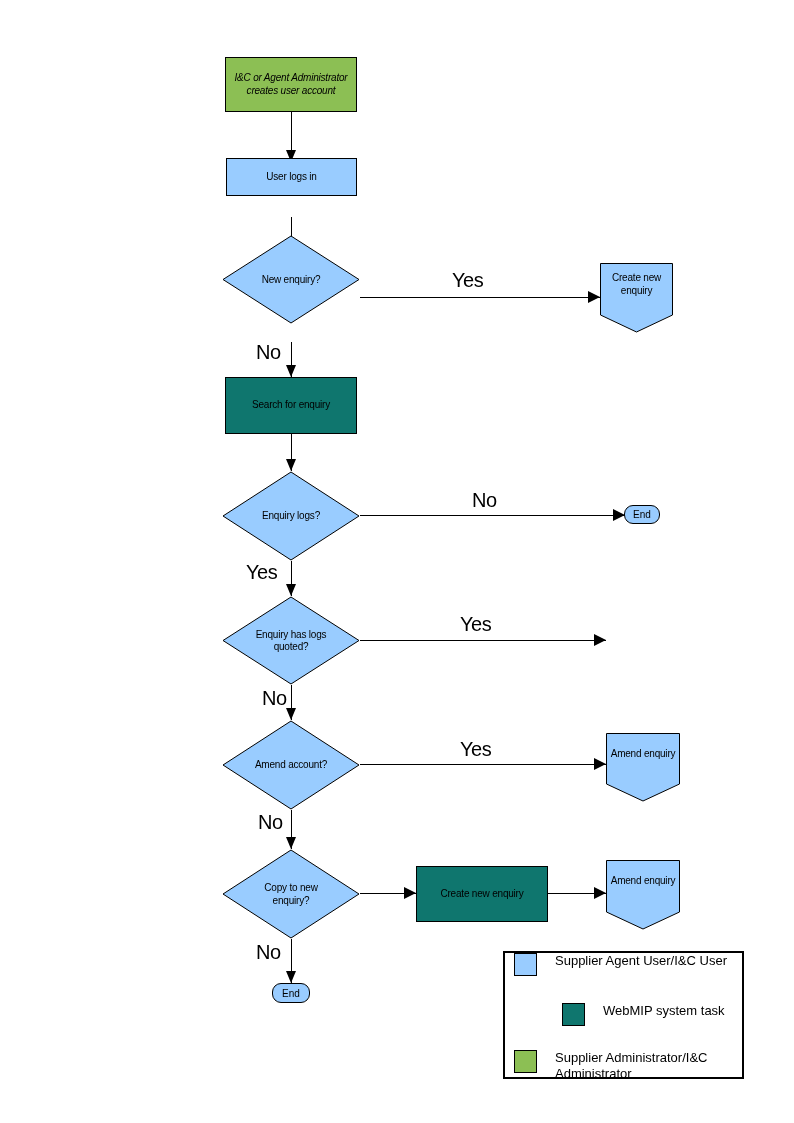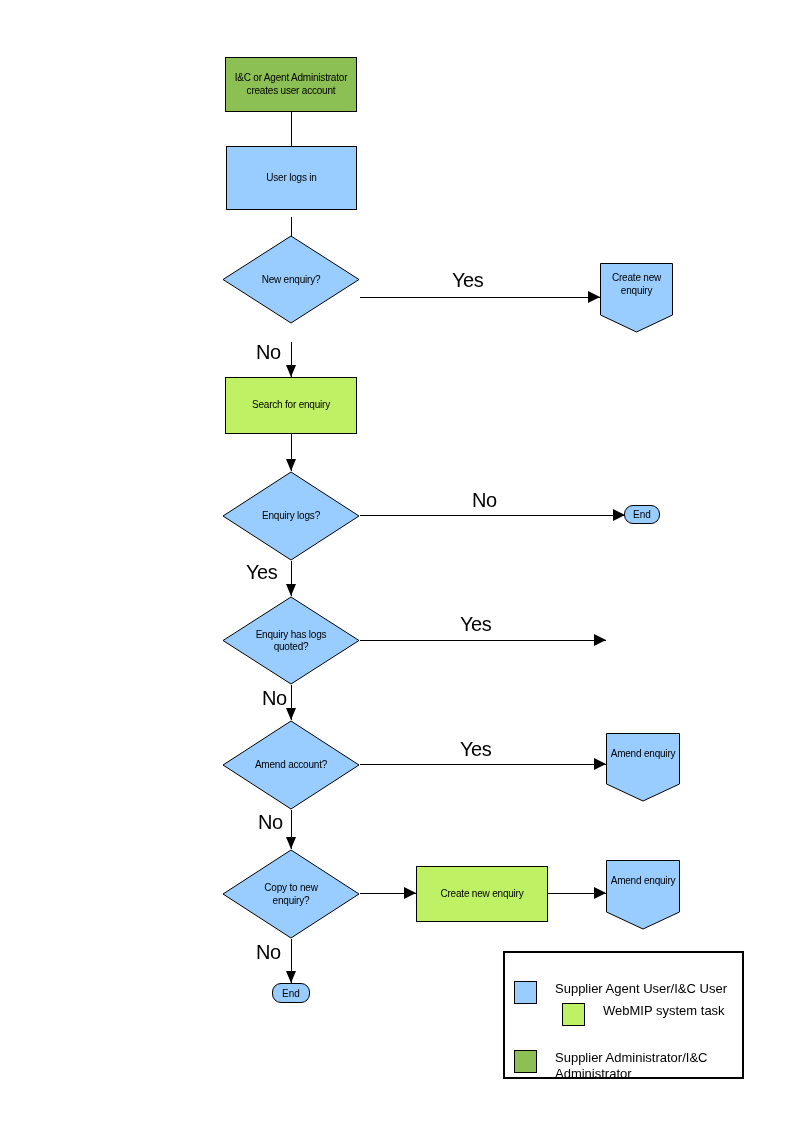--- a/index.html
+++ b/index.html
@@ -4,22 +4,22 @@
 <style>
   html,body{margin:0;padding:0;background:#ffffff;}
   #canvas{
     position:relative;width:794px;height:1123px;background:#ffffff;overflow:hidden;
     font-family:"Liberation Sans",sans-serif;color:#000;
   }
   
   .node{position:absolute;box-sizing:border-box;}
   .rect-node{border:1px solid #000;display:flex;align-items:center;justify-content:center;text-align:center;}
   .fill-blue{background:#99CCFF;}
-  .fill-yellow{background:#bef264;}
-  .fill-green{background:#8CBF54;}
+  .fill-yellow{background:#0f766e;}
+  .fill-green{background:#8CBF54;font-style:italic;}
   .node-label{font-size:10px;line-height:1.25;letter-spacing:-0.2px;text-align:center;padding:0 3px;}
   .svg-node svg{position:absolute;left:0;top:0;width:100%;height:100%;overflow:visible;}
   .svg-node .node-label{position:absolute;left:0;right:0;}
   .diamond .node-label{top:50%;transform:translateY(-50%);padding:0 24px;}
   .pentagon .node-label{top:30%;transform:translateY(-50%);padding:0 2px;}
   .diamond polygon{fill:#99CCFF;stroke:#000;stroke-width:1;vector-effect:non-scaling-stroke;}
   .pentagon polygon{fill:#99CCFF;stroke:#000;stroke-width:1;vector-effect:non-scaling-stroke;}
   .capsule{border:1px solid #000;border-radius:9px;background:#99CCFF;display:flex;align-items:center;justify-content:center;font-size:10px;}
   
   .vline{position:absolute;width:1px;background:#000;}
@@ -37,21 +37,21 @@
 <body>
 
 <div id="canvas">
 
   <div class="node rect-node fill-green" style="left:225px;top:57px;width:132px;height:55px;">
     <span class="node-label">I&amp;C or Agent Administrator creates user account</span>
   </div>
   <div class="vline" style="left:291px;top:112px;height:50px;"></div>
   <div class="arrow-down" style="left:286px;top:150px;"></div>
 
-  <div class="node rect-node fill-blue" style="left:226px;top:146px;width:131px;height:64px;">
+  <div class="node rect-node fill-blue" style="left:226px;top:158px;width:131px;height:38px;">
     <span class="node-label">User logs in</span>
   </div>
   <div class="vline" style="left:291px;top:217px;height:36px;"></div>
   <div class="arrow-down" style="left:286px;top:241px;"></div>
 
   <div class="node svg-node diamond" style="left:222px;top:235px;width:138px;height:89px;">
     <svg viewBox="0 0 138 89" preserveAspectRatio="none">
         <polygon points="69,1 137,44.5 69,88 1,44.5"></polygon>
       </svg>
     <span class="node-label">New enquiry?</span>
@@ -153,21 +153,21 @@
   </div>
 
   <div class="edge-label" style="left:256px;top:942px;">No</div>
   <div class="vline" style="left:291px;top:939px;height:44px;"></div>
   <div class="arrow-down" style="left:286px;top:971px;"></div>
   <div class="node capsule" style="left:272px;top:983px;width:38px;height:20px;">
     <span>End</span>
   </div>
 
   <div class="legend">
-    <div class="legend-row" style="top:28px;">
+    <div class="legend-row" style="top:0;">
       <div class="swatch fill-blue"></div>
       <div class="legend-text">Supplier Agent User/I&amp;C User</div>
     </div>
     <div class="legend-row" style="top:50px;margin-left:48px;">
       <div class="swatch fill-yellow"></div>
       <div class="legend-text">WebMIP system task</div>
     </div>
     <div class="legend-row" style="top:85px;margin-top:12px;">
       <div class="swatch fill-green"></div>
       <div class="legend-text">Supplier Administrator/I&amp;C Administrator</div>

